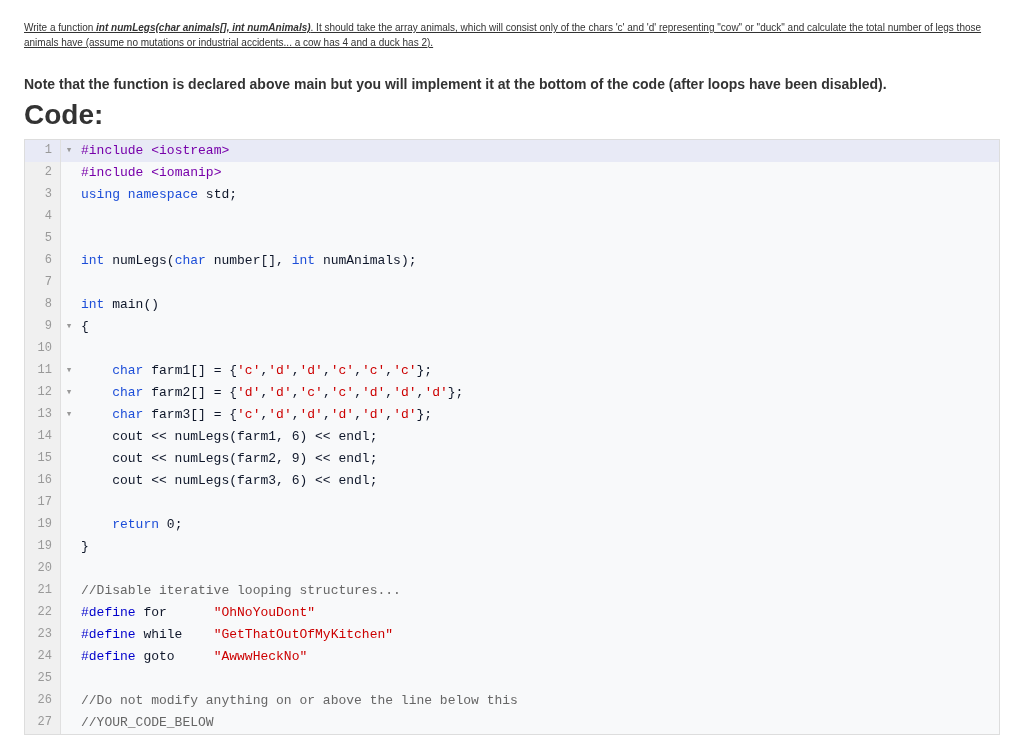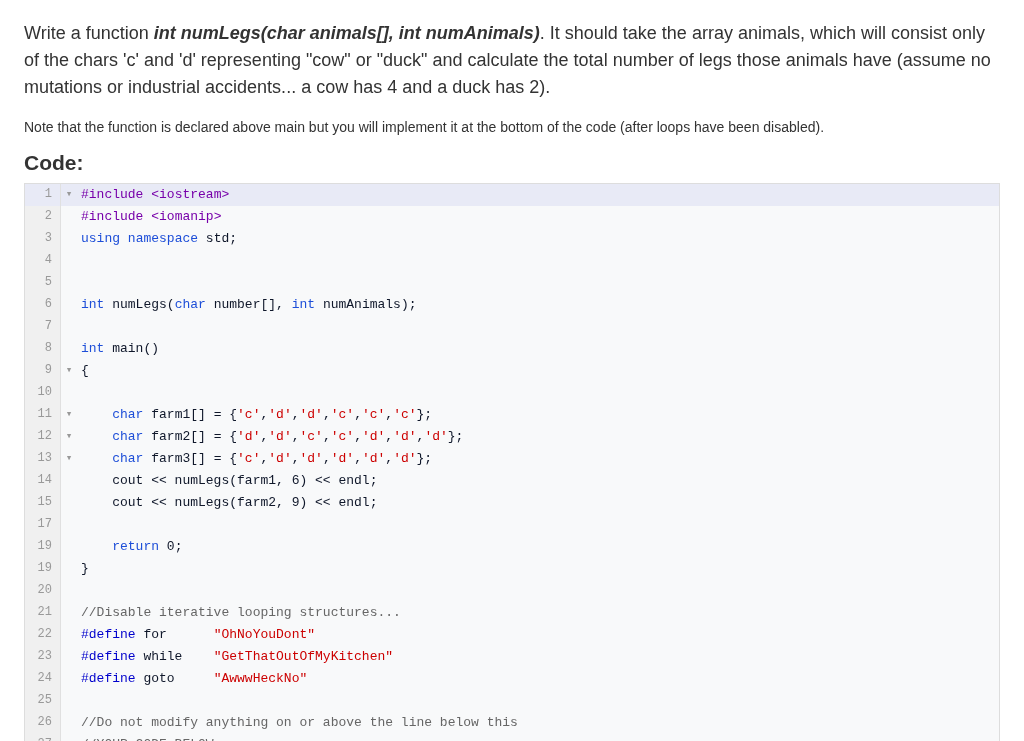--- a/index.html
+++ b/index.html
@@ -4,37 +4,39 @@
   <style>
     * { box-sizing: border-box; margin: 0; padding: 0; }
     body {
       font-family: Arial, sans-serif;
       font-size: 14px;
       background: #fff;
       color: #333;
       padding: 20px 24px;
     }
     .description {
-      font-size: 18px;
+      font-size: 10px;
       line-height: 1.5;
-      margin-bottom: 16px;
+      margin-bottom: 24px;
       max-width: 980px;
+      text-decoration: underline;
     }
     .description .bold-italic {
       font-weight: bold;
       font-style: italic;
     }
     .note {
       font-size: 14px;
       line-height: 1.5;
-      margin-bottom: 13px;
+      margin-bottom: 4px;
       max-width: 980px;
+      font-weight: bold;
     }
     .code-label {
-      font-size: 21px;
+      font-size: 28px;
       font-weight: bold;
       margin-bottom: 8px;
     }
     .code-container {
       border: 1px solid #ddd;
       background: #f8f9fa;
       font-family: 'Courier New', Courier, monospace;
       font-size: 13px;
       line-height: 1.6;
       max-width: 980px;
@@ -170,20 +172,25 @@
       <div class="line-num">14</div>
       <div class="line-arrow"></div>
       <div class="line-content"><span class="normal">    cout &lt;&lt; numLegs(farm1, 6) &lt;&lt; endl;</span></div>
     </div>
     <div class="code-line">
       <div class="line-num">15</div>
       <div class="line-arrow"></div>
       <div class="line-content"><span class="normal">    cout &lt;&lt; numLegs(farm2, 9) &lt;&lt; endl;</span></div>
     </div>
     <div class="code-line">
+      <div class="line-num">16</div>
+      <div class="line-arrow"></div>
+      <div class="line-content"><span class="normal">    cout &lt;&lt; numLegs(farm3, 6) &lt;&lt; endl;</span></div>
+    </div>
+    <div class="code-line">
       <div class="line-num">17</div>
       <div class="line-arrow"></div>
       <div class="line-content"> </div>
     </div>
     <div class="code-line">
       <div class="line-num">19</div>
       <div class="line-arrow"></div>
       <div class="line-content"><span class="normal">    </span><span class="kw-blue">return</span><span class="normal"> 0;</span></div>
     </div>
     <div class="code-line">

